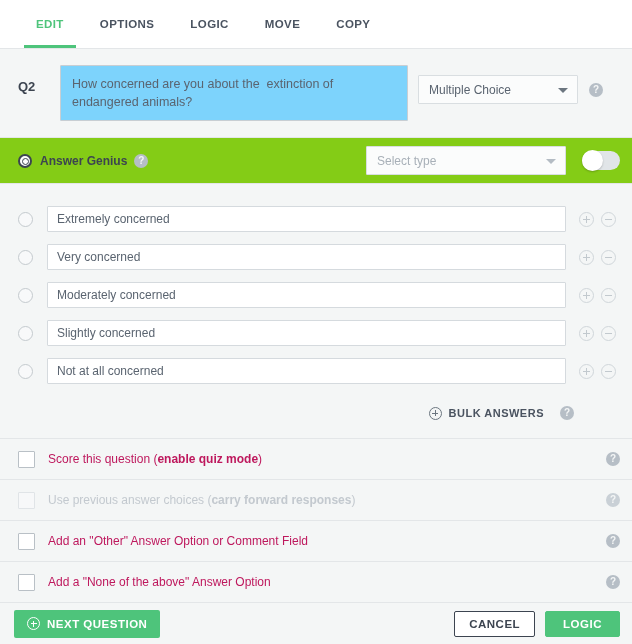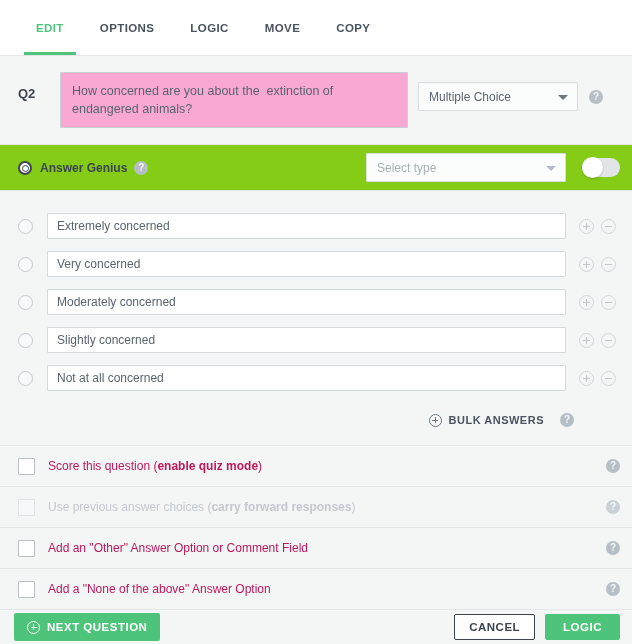--- a/index.html
+++ b/index.html
@@ -17,21 +17,21 @@
     width: 632px;
     height: 644px;
     position: relative;
     background: #f4f6f6;
     display: flex;
     flex-direction: column;
   }
 
   
   .tabbar {
-    height: 56px;
+    height: 49px;
     background: #ffffff;
     border-bottom: 1px solid #e3e6e8;
     display: flex;
     align-items: stretch;
     padding-left: 18px;
     flex: 0 0 auto;
   }
   .tab {
     position: relative;
     display: flex;
@@ -67,21 +67,21 @@
     font-size: 13px;
     font-weight: bold;
     color: #3c4450;
     width: 42px;
     flex: 0 0 42px;
     padding-top: 14px;
   }
   .qtext {
     flex: 0 0 348px;
     min-height: 52px;
-    background: #f9a8d4;
+    background: #7dd3fc;
     border: 1px solid #c8ced3;
     border-radius: 1px;
     padding: 9px 11px;
     font-size: 12.5px;
     line-height: 18px;
     color: #5a6470;
     white-space: pre-wrap;
     cursor: text;
   }
   .qtype-wrap {

